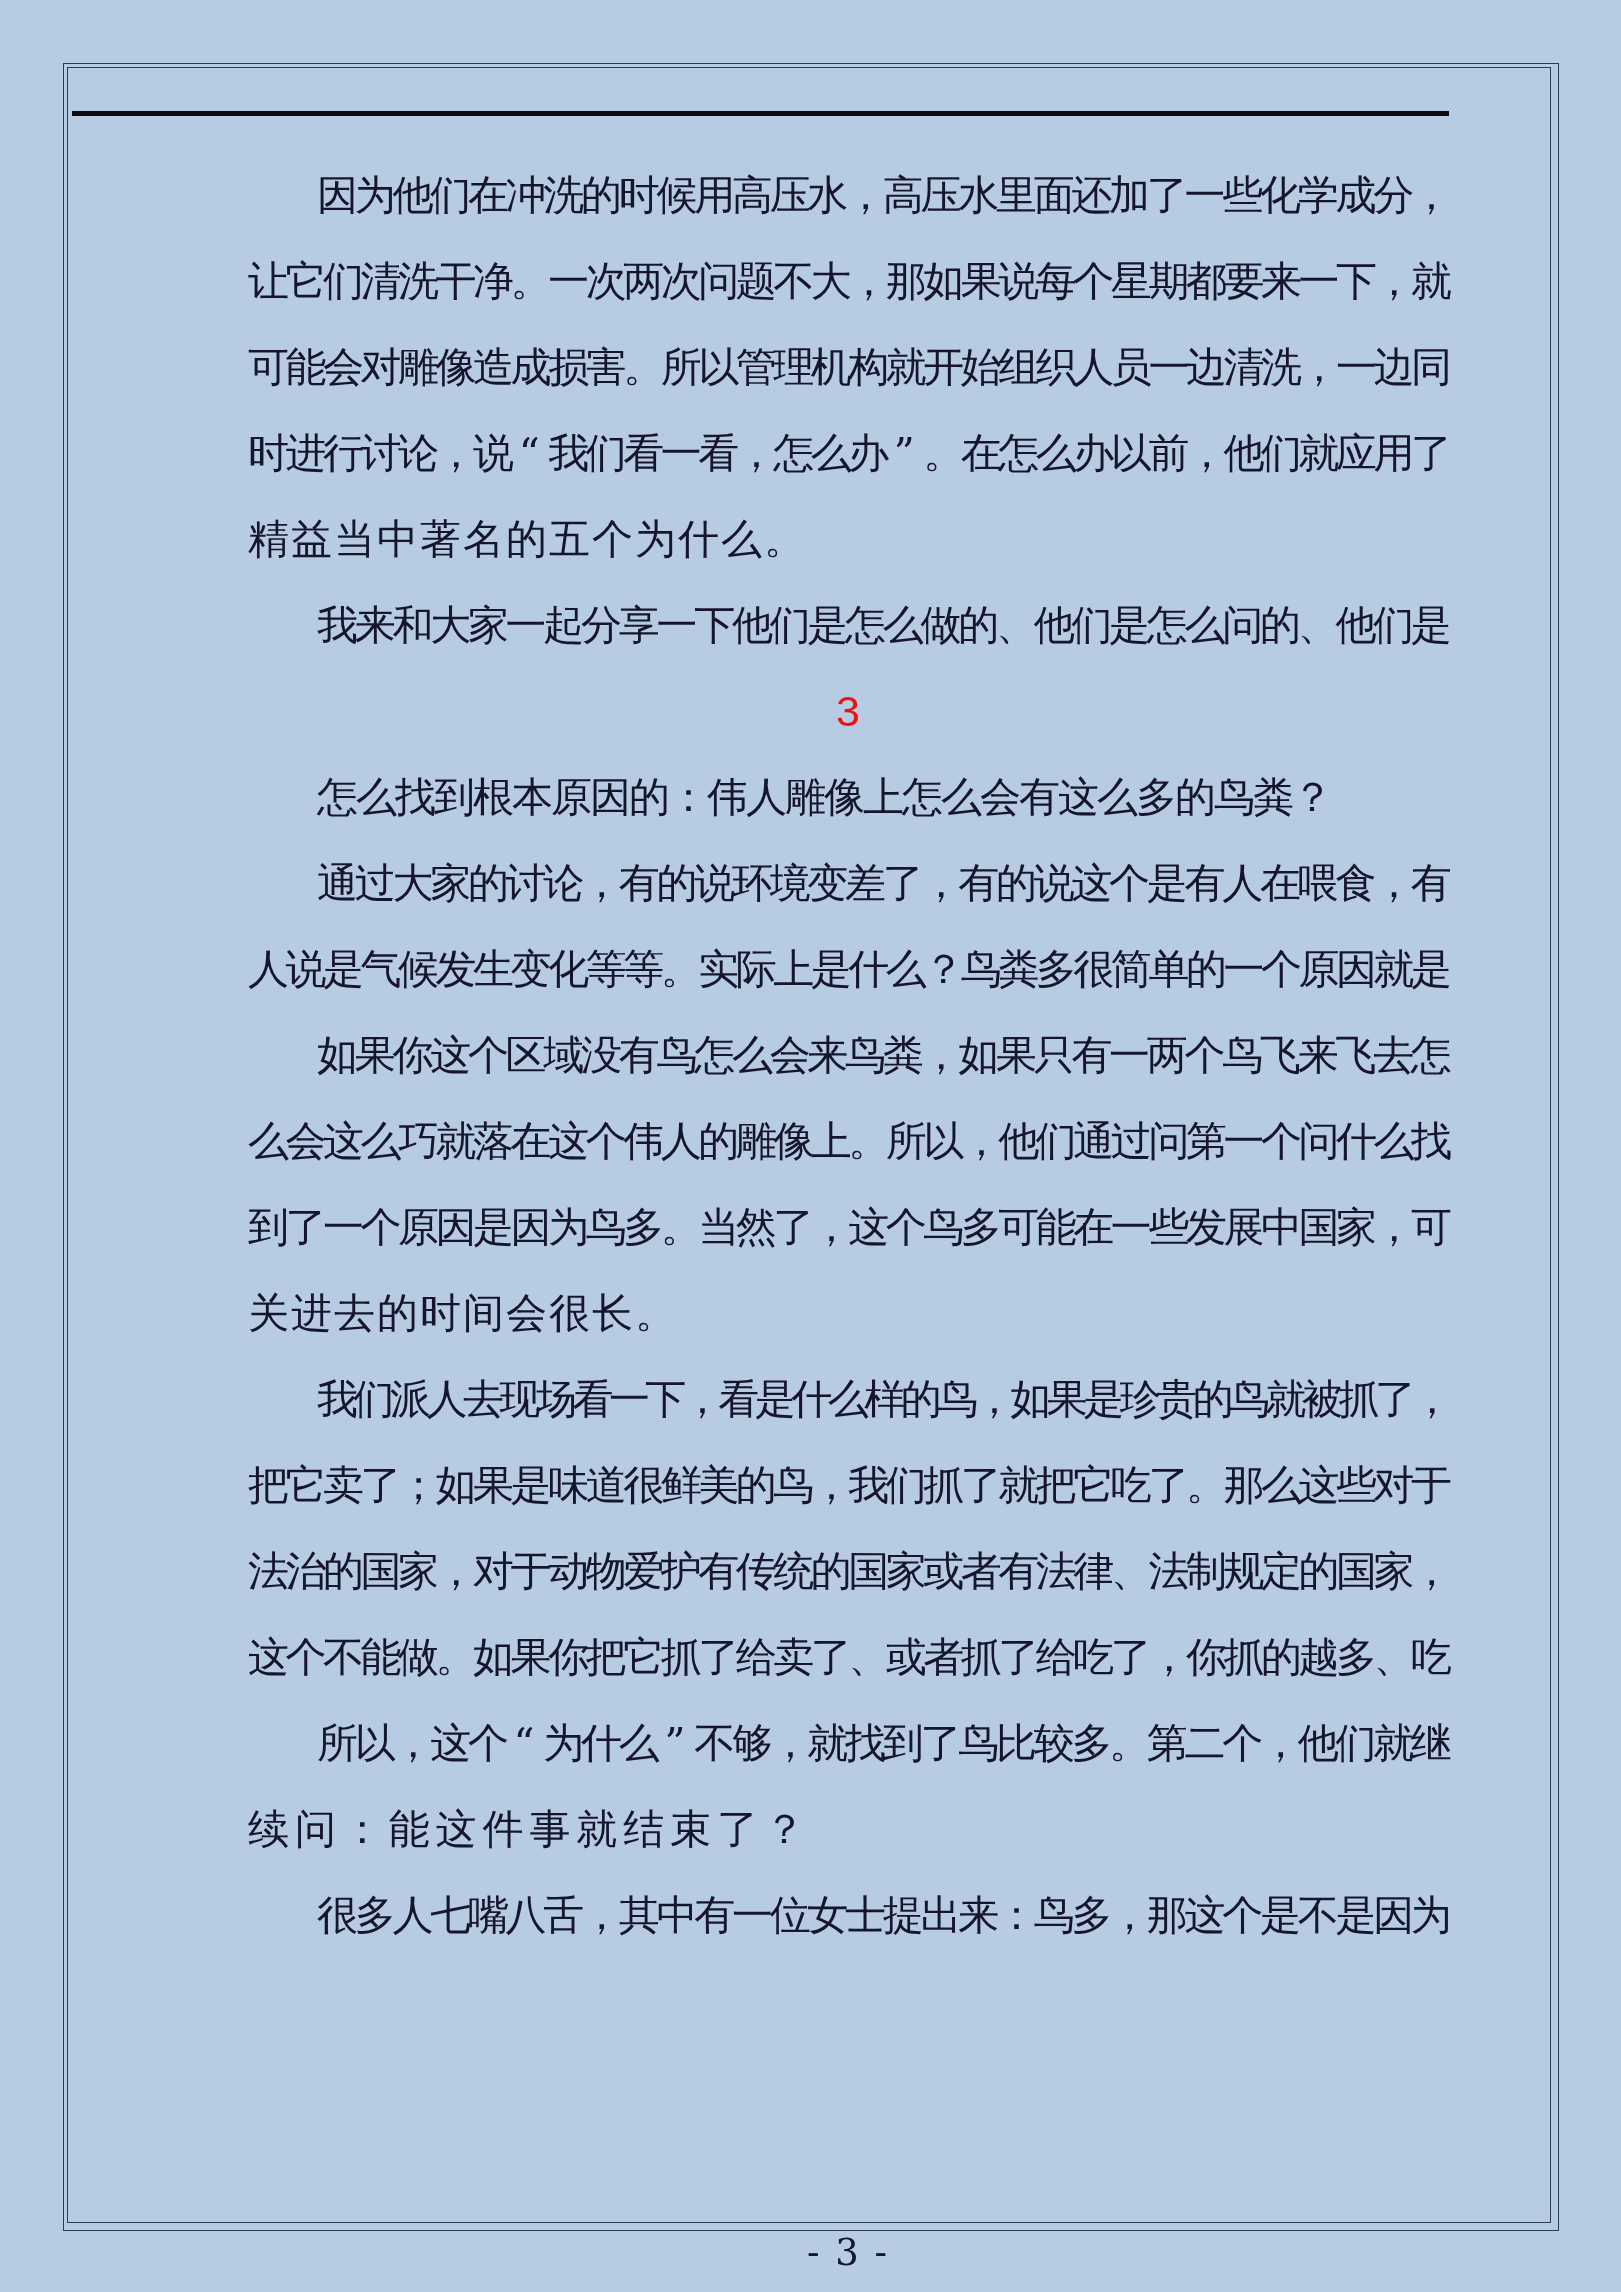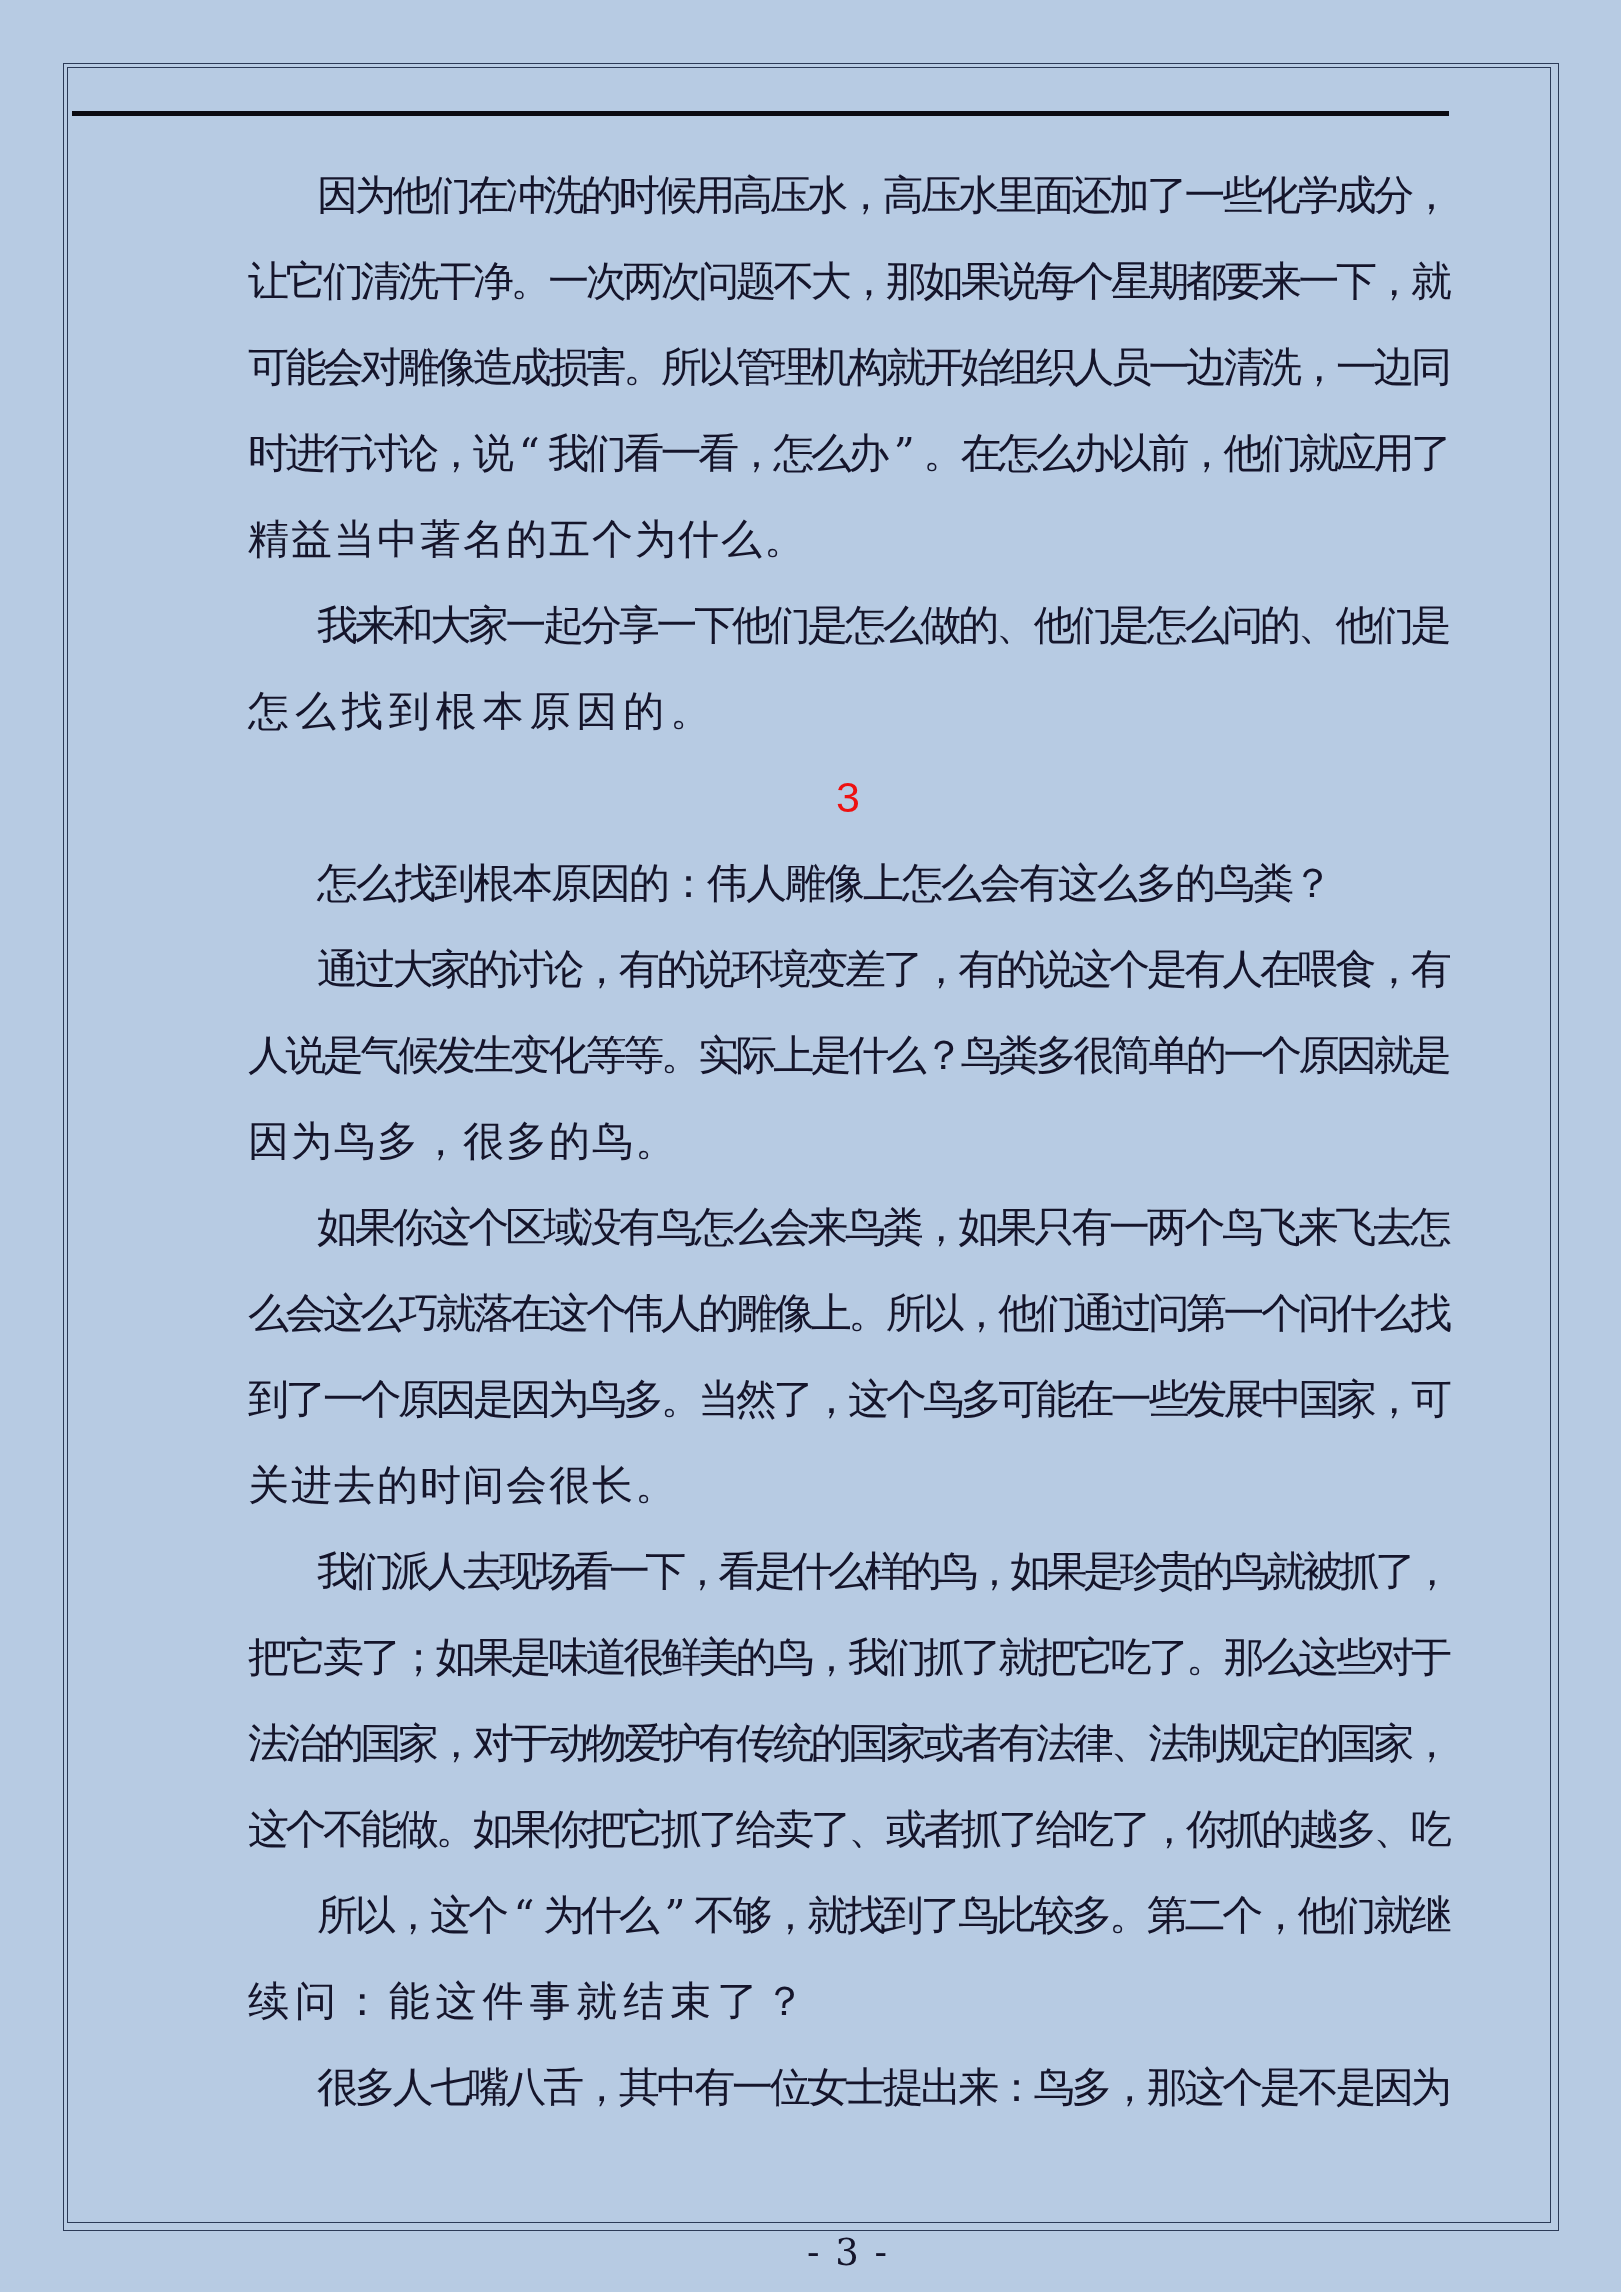--- a/index.html
+++ b/index.html
@@ -245,23 +245,20 @@
       <span class="ch">是</span>
       <span class="ch">怎</span>
       <span class="ch">么</span>
       <span class="ch">问</span>
       <span class="ch">的</span>
       <span class="ch">、</span>
       <span class="ch">他</span>
       <span class="ch">们</span>
       <span class="ch">是</span>
     </div>
-    <div class="line sh loose">
-      <span>怎么找到根本原因的。</span>
-    </div>
     <div class="line num">
       <span style="color: rgb(238, 17, 17);">3</span>
     </div>
     <div class="line sh indent tight">
       <span>怎么找到根本原因的：伟人雕像上怎么会有这么多的鸟粪？</span>
     </div>
     <div class="line jf indent">
       <span class="ch">通</span>
       <span class="ch">过</span>
       <span class="ch">大</span>
@@ -320,23 +317,20 @@
       <span class="ch">简</span>
       <span class="ch">单</span>
       <span class="ch">的</span>
       <span class="ch">一</span>
       <span class="ch">个</span>
       <span class="ch">原</span>
       <span class="ch">因</span>
       <span class="ch">就</span>
       <span class="ch">是</span>
     </div>
-    <div class="line sh">
-      <span>因为鸟多，很多的鸟。</span>
-    </div>
     <div class="line jf indent">
       <span class="ch">如</span>
       <span class="ch">果</span>
       <span class="ch">你</span>
       <span class="ch">这</span>
       <span class="ch">个</span>
       <span class="ch">区</span>
       <span class="ch">域</span>
       <span class="ch">没</span>
       <span class="ch">有</span>

